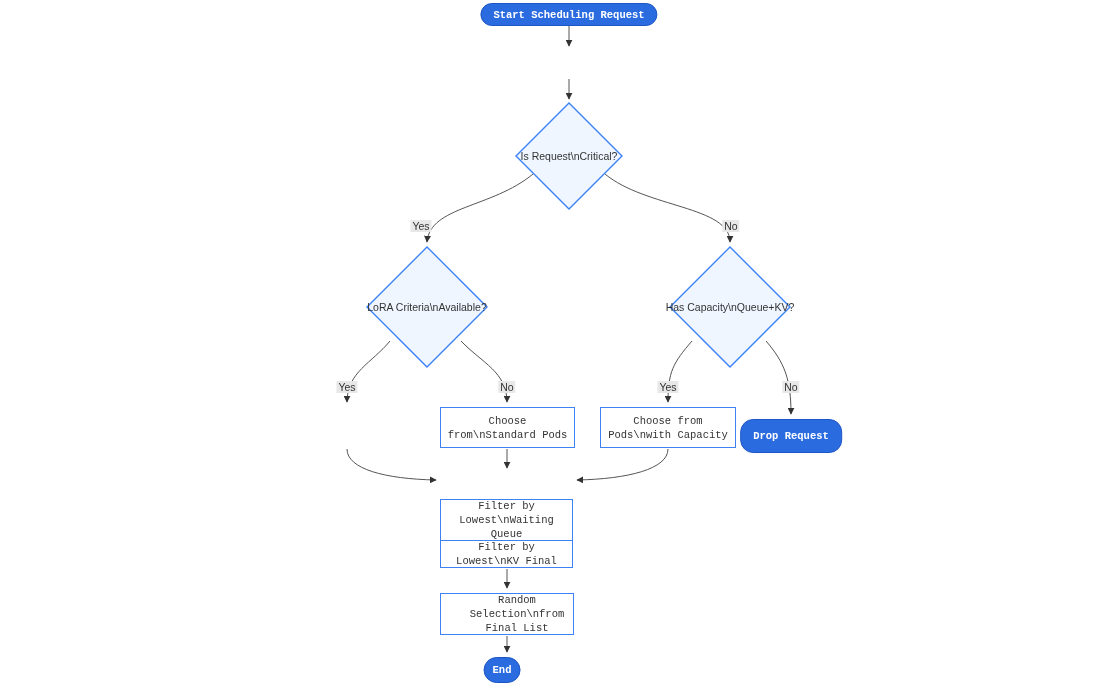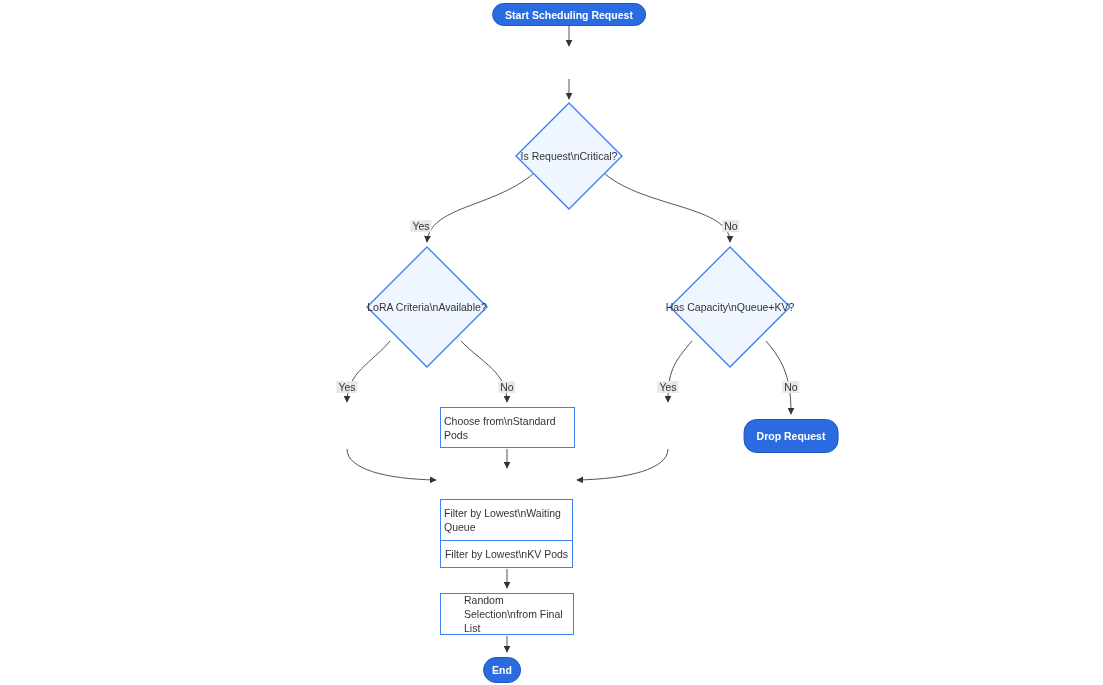--- a/index.html
+++ b/index.html
@@ -23,23 +23,25 @@
     stroke-width: 1.4px;
   }
   .arrowhead { fill: var(--edge-arrow, #333333); }
 
   .node {
     position: absolute;
     box-sizing: border-box;
     display: flex;
     align-items: center;
     justify-content: center;
+    text-align: center;
     color: var(--text, #333333);
     font-size: 10.5px;
     line-height: 14px;
+    font-family: Liberation Mono, monospace;
   }
   .rect {
     background: var(--node-fill, #ffffff);
     border: 1.4px solid var(--node-border, #3b82f6);
     padding: 2px 3px;
   }
   .pill {
     background: var(--terminal-fill, #2a6ce0);
     border: 1px solid var(--terminal-border, #1e55c5);
     color: #ffffff;
@@ -99,25 +101,26 @@
   </svg>
 
   <div class="node pill" style="left:569px; top:3px; height:23px;">Start Scheduling Request</div>
 
 
   <div class="diamond-label" style="left:569px; top:156px;">Is Request\nCritical?</div>
   <div class="diamond-label" style="left:427px; top:307px;">LoRA Criteria\nAvailable?</div>
   <div class="diamond-label" style="left:730px; top:307px;">Has Capacity\nQueue+KV?</div>
 
   <div class="node rect" style="left:440px; top:407px; width:135px; height:41px;">Choose from\nStandard Pods</div>
+  <div class="node rect" style="left:600px; top:407px; width:136px; height:41px;">Choose from Pods\nwith Capacity</div>
 
   <div class="node pill" style="left:791px; top:419px; height:34px;">Drop Request</div>
 
   <div class="node rect" style="left:440px; top:473px; width:133px; height:42px;margin-top:26px;">Filter by Lowest\nWaiting Queue</div>
-  <div class="node rect" style="left:440px; top:540px; width:133px; height:28px;">Filter by Lowest\nKV Pods</div>
+  <div class="node rect" style="left:440px; top:540px; width:133px; height:28px;">Filter by Lowest\nKV Final</div>
   <div class="node rect" style="left:440px; top:593px; width:134px; height:42px;padding-left:23px;">Random Selection\nfrom Final List</div>
 
   <div class="node pill" style="left:502px; top:657px; height:26px; border-radius:13px; padding:0 8px;">End</div>
 
   <div class="edge-label" style="left:421px; top:226px;">Yes</div>
   <div class="edge-label" style="left:731px; top:226px;">No</div>
   <div class="edge-label" style="left:347px; top:387px;">Yes</div>
   <div class="edge-label" style="left:507px; top:387px;">No</div>
   <div class="edge-label" style="left:668px; top:387px;">Yes</div>
   <div class="edge-label" style="left:791px; top:387px;">No</div>

